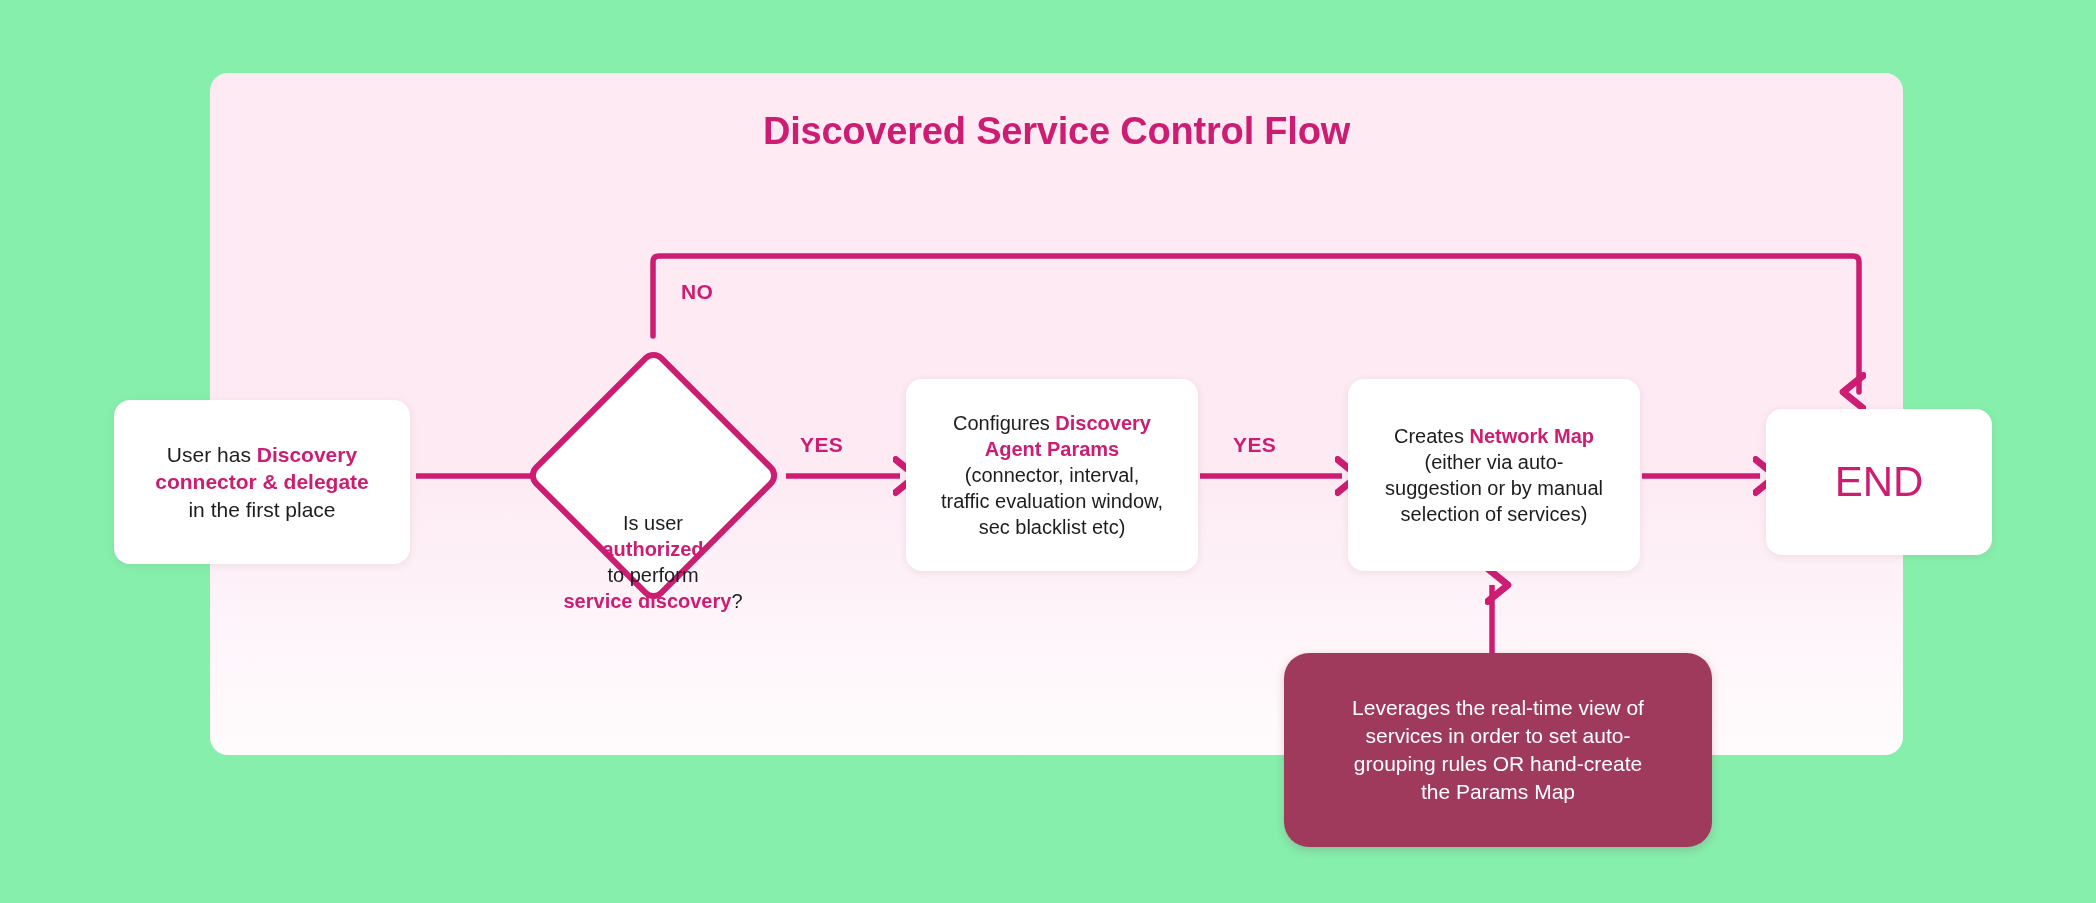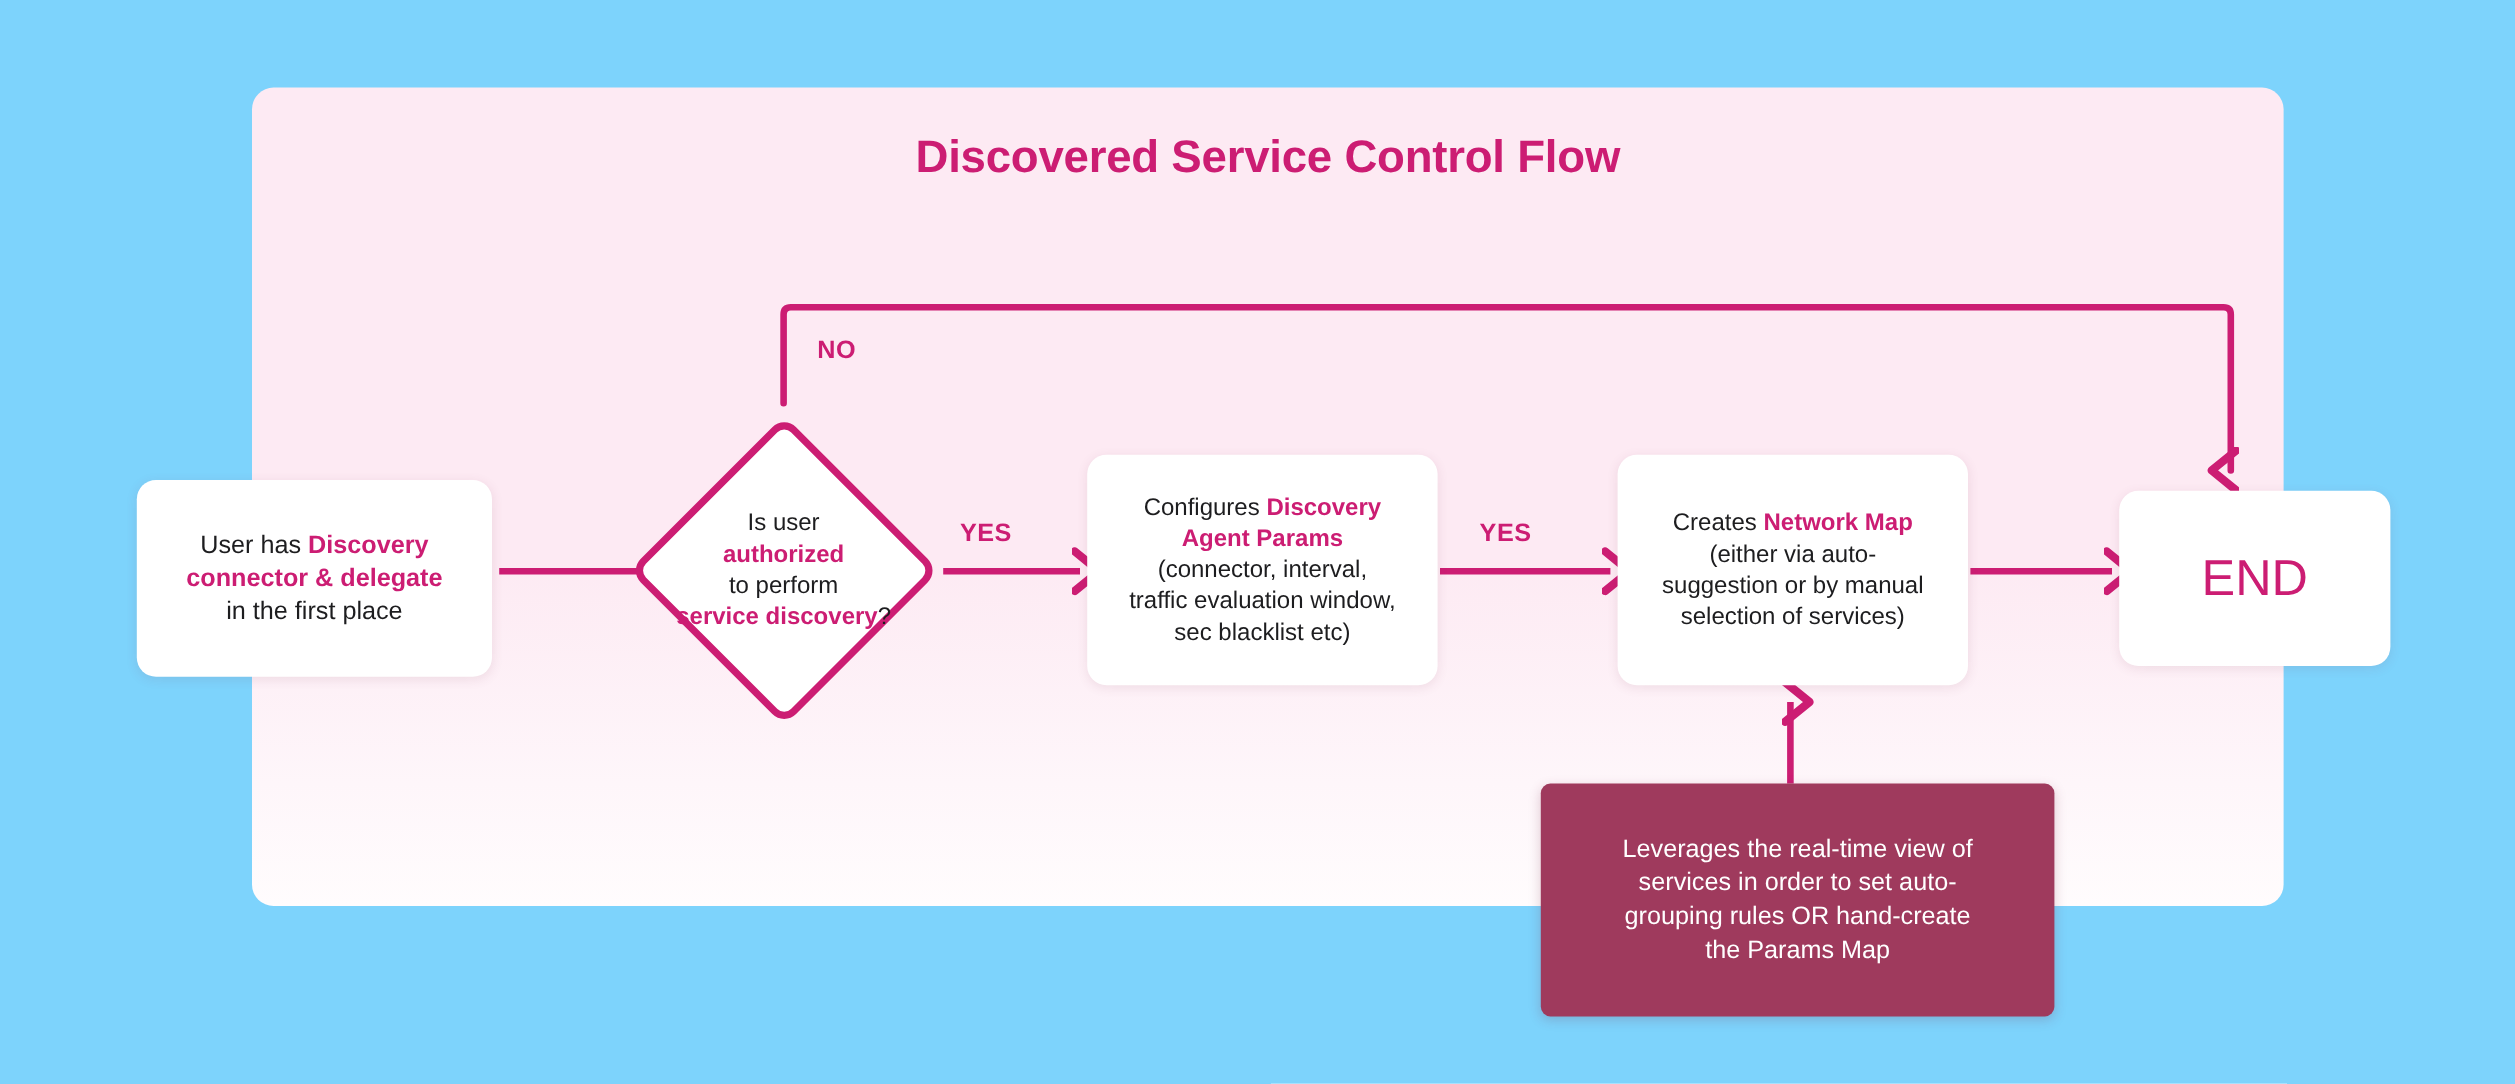--- a/index.html
+++ b/index.html
@@ -10,21 +10,21 @@
   body {
     font-family: "Liberation Sans", sans-serif;
     width: 2096px;
     height: 903px;
     overflow: hidden;
   }
   #canvas {
     position: relative;
     width: 2096px;
     height: 903px;
-    background: #7dd3fc;
+    background: #86efac;
   }
   
   #panel {
     position: absolute;
     left: 210px;
     top: 73px;
     width: 1693px;
     height: 682px;
     border-radius: 18px;
     background: linear-gradient(180deg, #fdeaf3 0%, #fdeaf3 58%, #fef6fa 85%, #fffcfd 100%);
@@ -74,21 +74,21 @@
     transform: rotate(45deg);
     background: #ffffff;
     border: 6px solid #cc1d73;
     border-radius: 14px;
     box-sizing: border-box;
   }
   #node-decision .diamond-label {
     position: absolute;
     left: 0; top: 0;
     width: 258px; height: 278px;
-    display: flex; align-items: center; justify-content: center;
+    display: flex; align-items: flex-end; justify-content: center;
     text-align: center;
     font-size: 20px;
     line-height: 1.30;
     color: #1d1d1f;
     z-index: 2;
   }
   
   #node-configure {
     left: 906px; top: 379px;
     width: 292px; height: 192px;
@@ -106,21 +106,21 @@
     width: 226px; height: 146px;
     font-size: 42px;
     color: #cc1d73;
     font-weight: 400;
   }
   
   #node-note {
     position: absolute;
     left: 1284px; top: 653px;
     width: 428px; height: 194px;
-    border-radius: 8px;
+    border-radius: 25px;
     background: #9f3a5d;
     box-shadow: 0 3px 10px rgba(120, 45, 75, 0.22);
     display: flex; align-items: center; justify-content: center;
     text-align: center;
     color: #ffffff;
     font-size: 21px;
     line-height: 1.34;
     box-sizing: border-box;
   }
   #node-note .txt { padding: 0 22px; }

